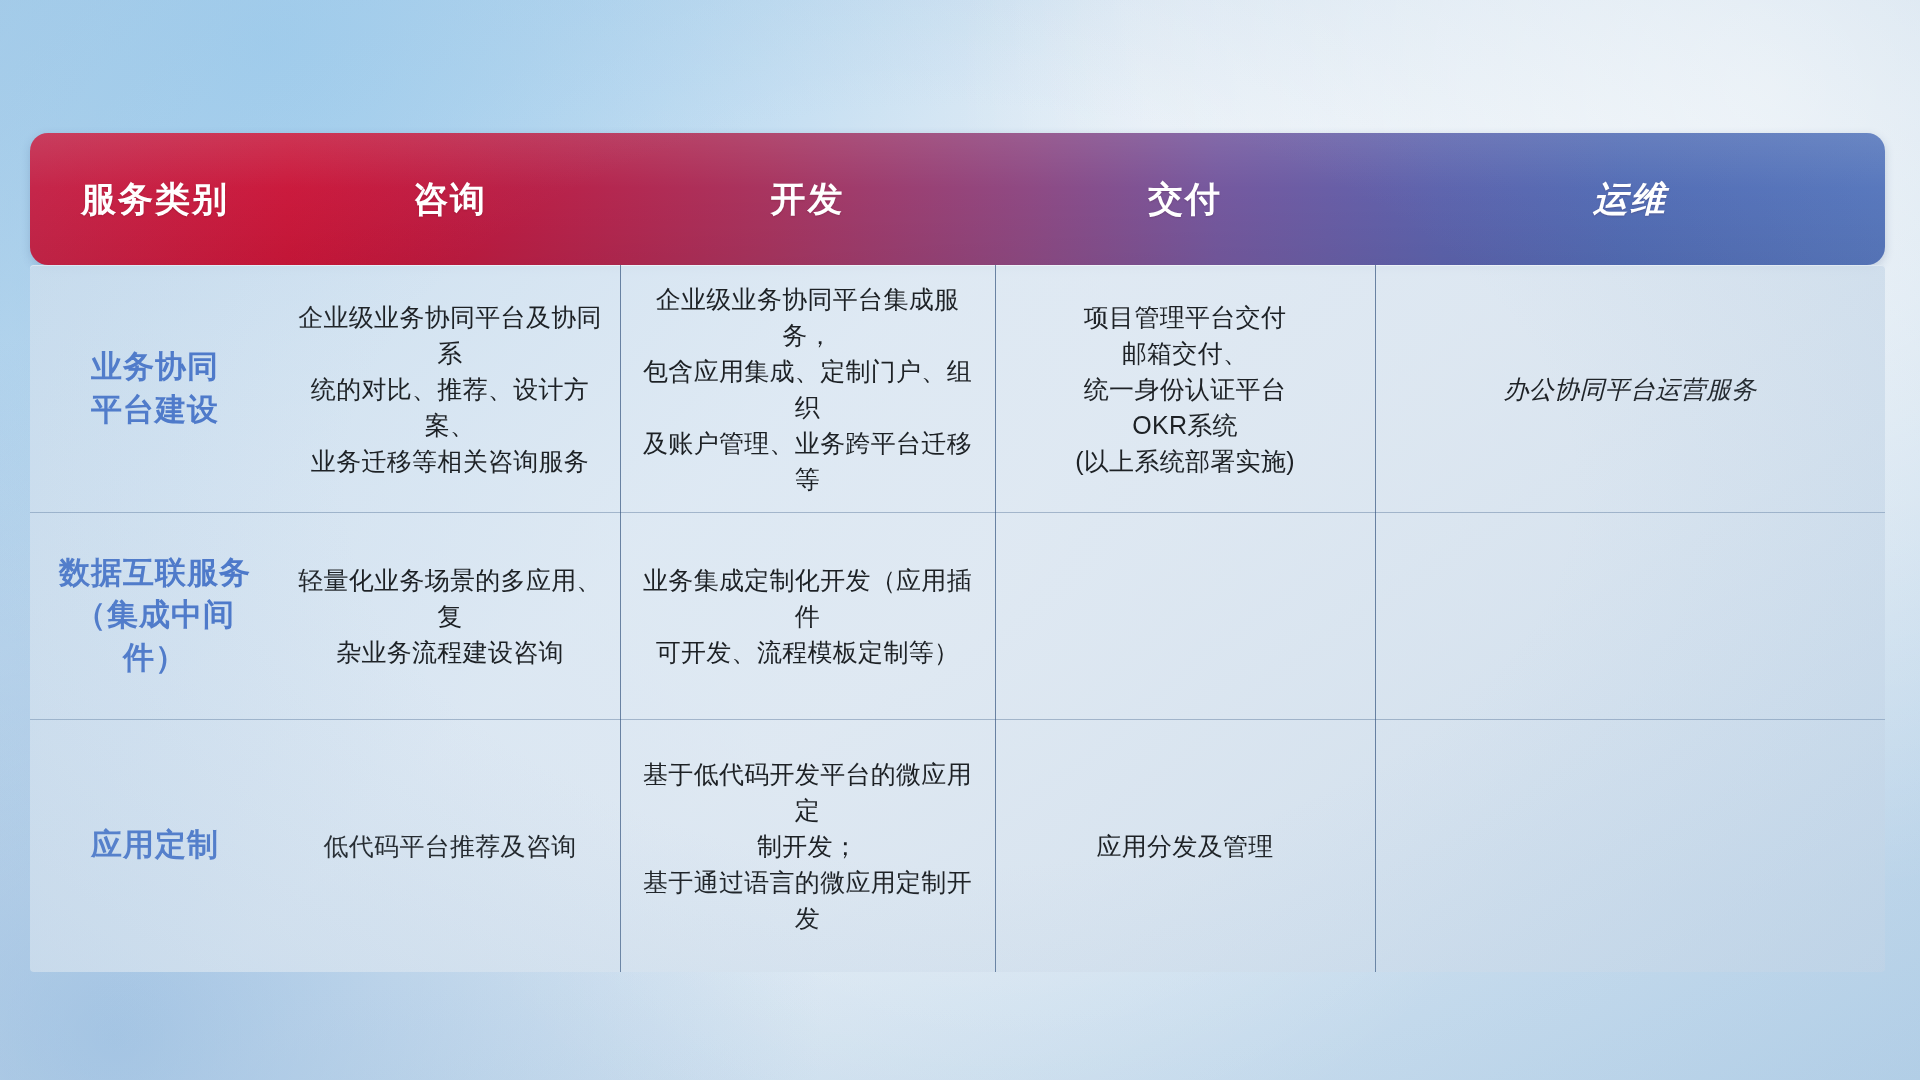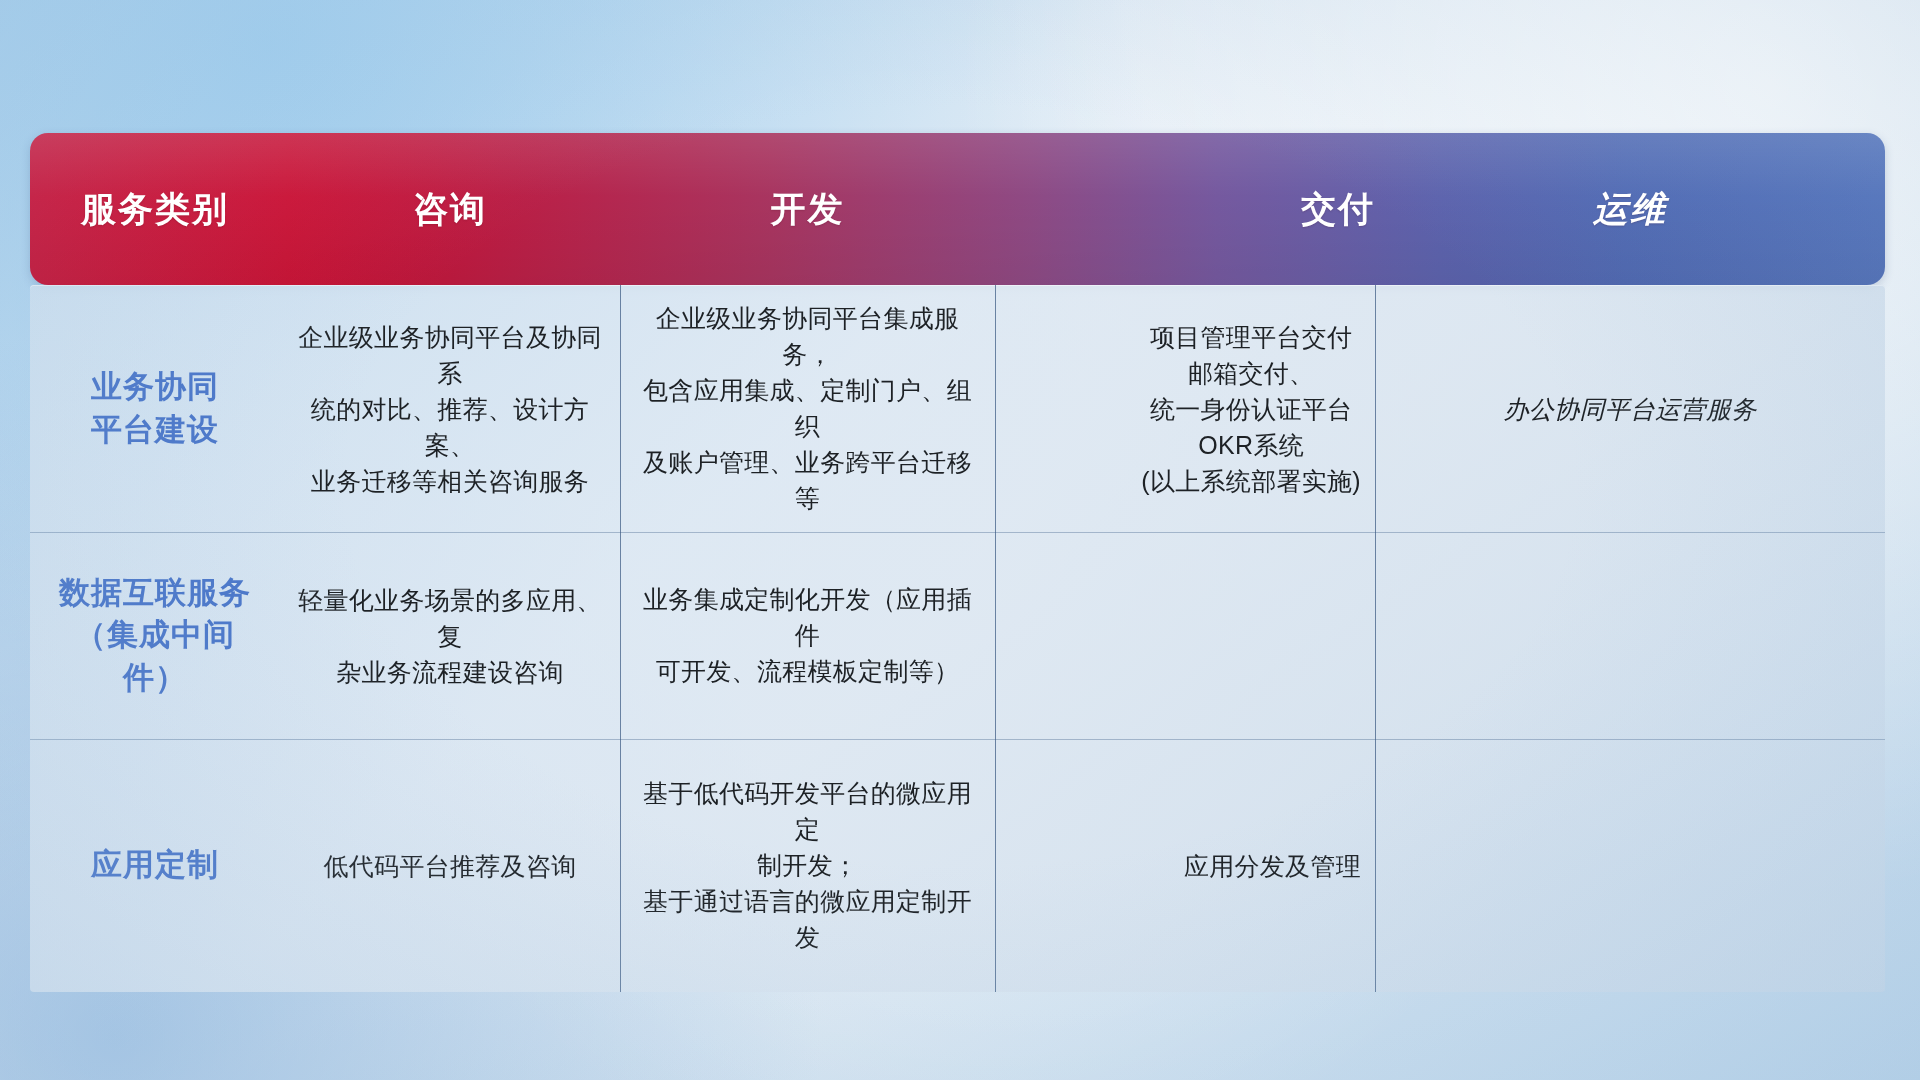--- a/index.html
+++ b/index.html
@@ -21,21 +21,21 @@
     position:absolute;inset:0;pointer-events:none;
     background:radial-gradient(ellipse at 50% 45%, rgba(255,255,255,0) 45%, rgba(150,185,215,.28) 100%);
   }
 
   .table-wrap{
     position:absolute;left:30px;top:133px;width:1855px;height:830px;
   }
 
   
   .thead{
-    position:relative;display:flex;height:152px;
+    position:relative;display:flex;height:132px;
     border-radius:18px;
     background:linear-gradient(90deg,
       #ce0a2f 0%, #cf0d30 14%, #bb1f46 26%,
       #a83560 40%, #8e4a84 54%,
       #75599f 64%, #5d63ad 76%,
       #4f68b3 86%, #4d6cb8 100%);
     box-shadow:0 3px 10px rgba(40,70,120,.22);
     overflow:hidden;
   }
   .thead:after{
@@ -78,22 +78,22 @@
   }
   .row-label{
     color:#4a76c9;font-weight:bold;font-size:31px;line-height:1.36;
     letter-spacing:1px;
   }
   .cell-txt{display:block;white-space:pre-line;}
 
   
   .c1{width:250px;}
   .c2{width:340px;}
-  .c3{width:375px;font-family:Liberation Serif, serif;}
-  .c4{width:380px;justify-content:flex-end;}
+  .c3{width:375px;}
+  .c4{width:380px;}
   .c5{width:510px;font-style:italic;}
 
   .r1{height:247px;}
   .r2{height:207px;}
   .r3{height:253px;}
 </style>
 </head>
 <body>
 
 <div class="stage">

